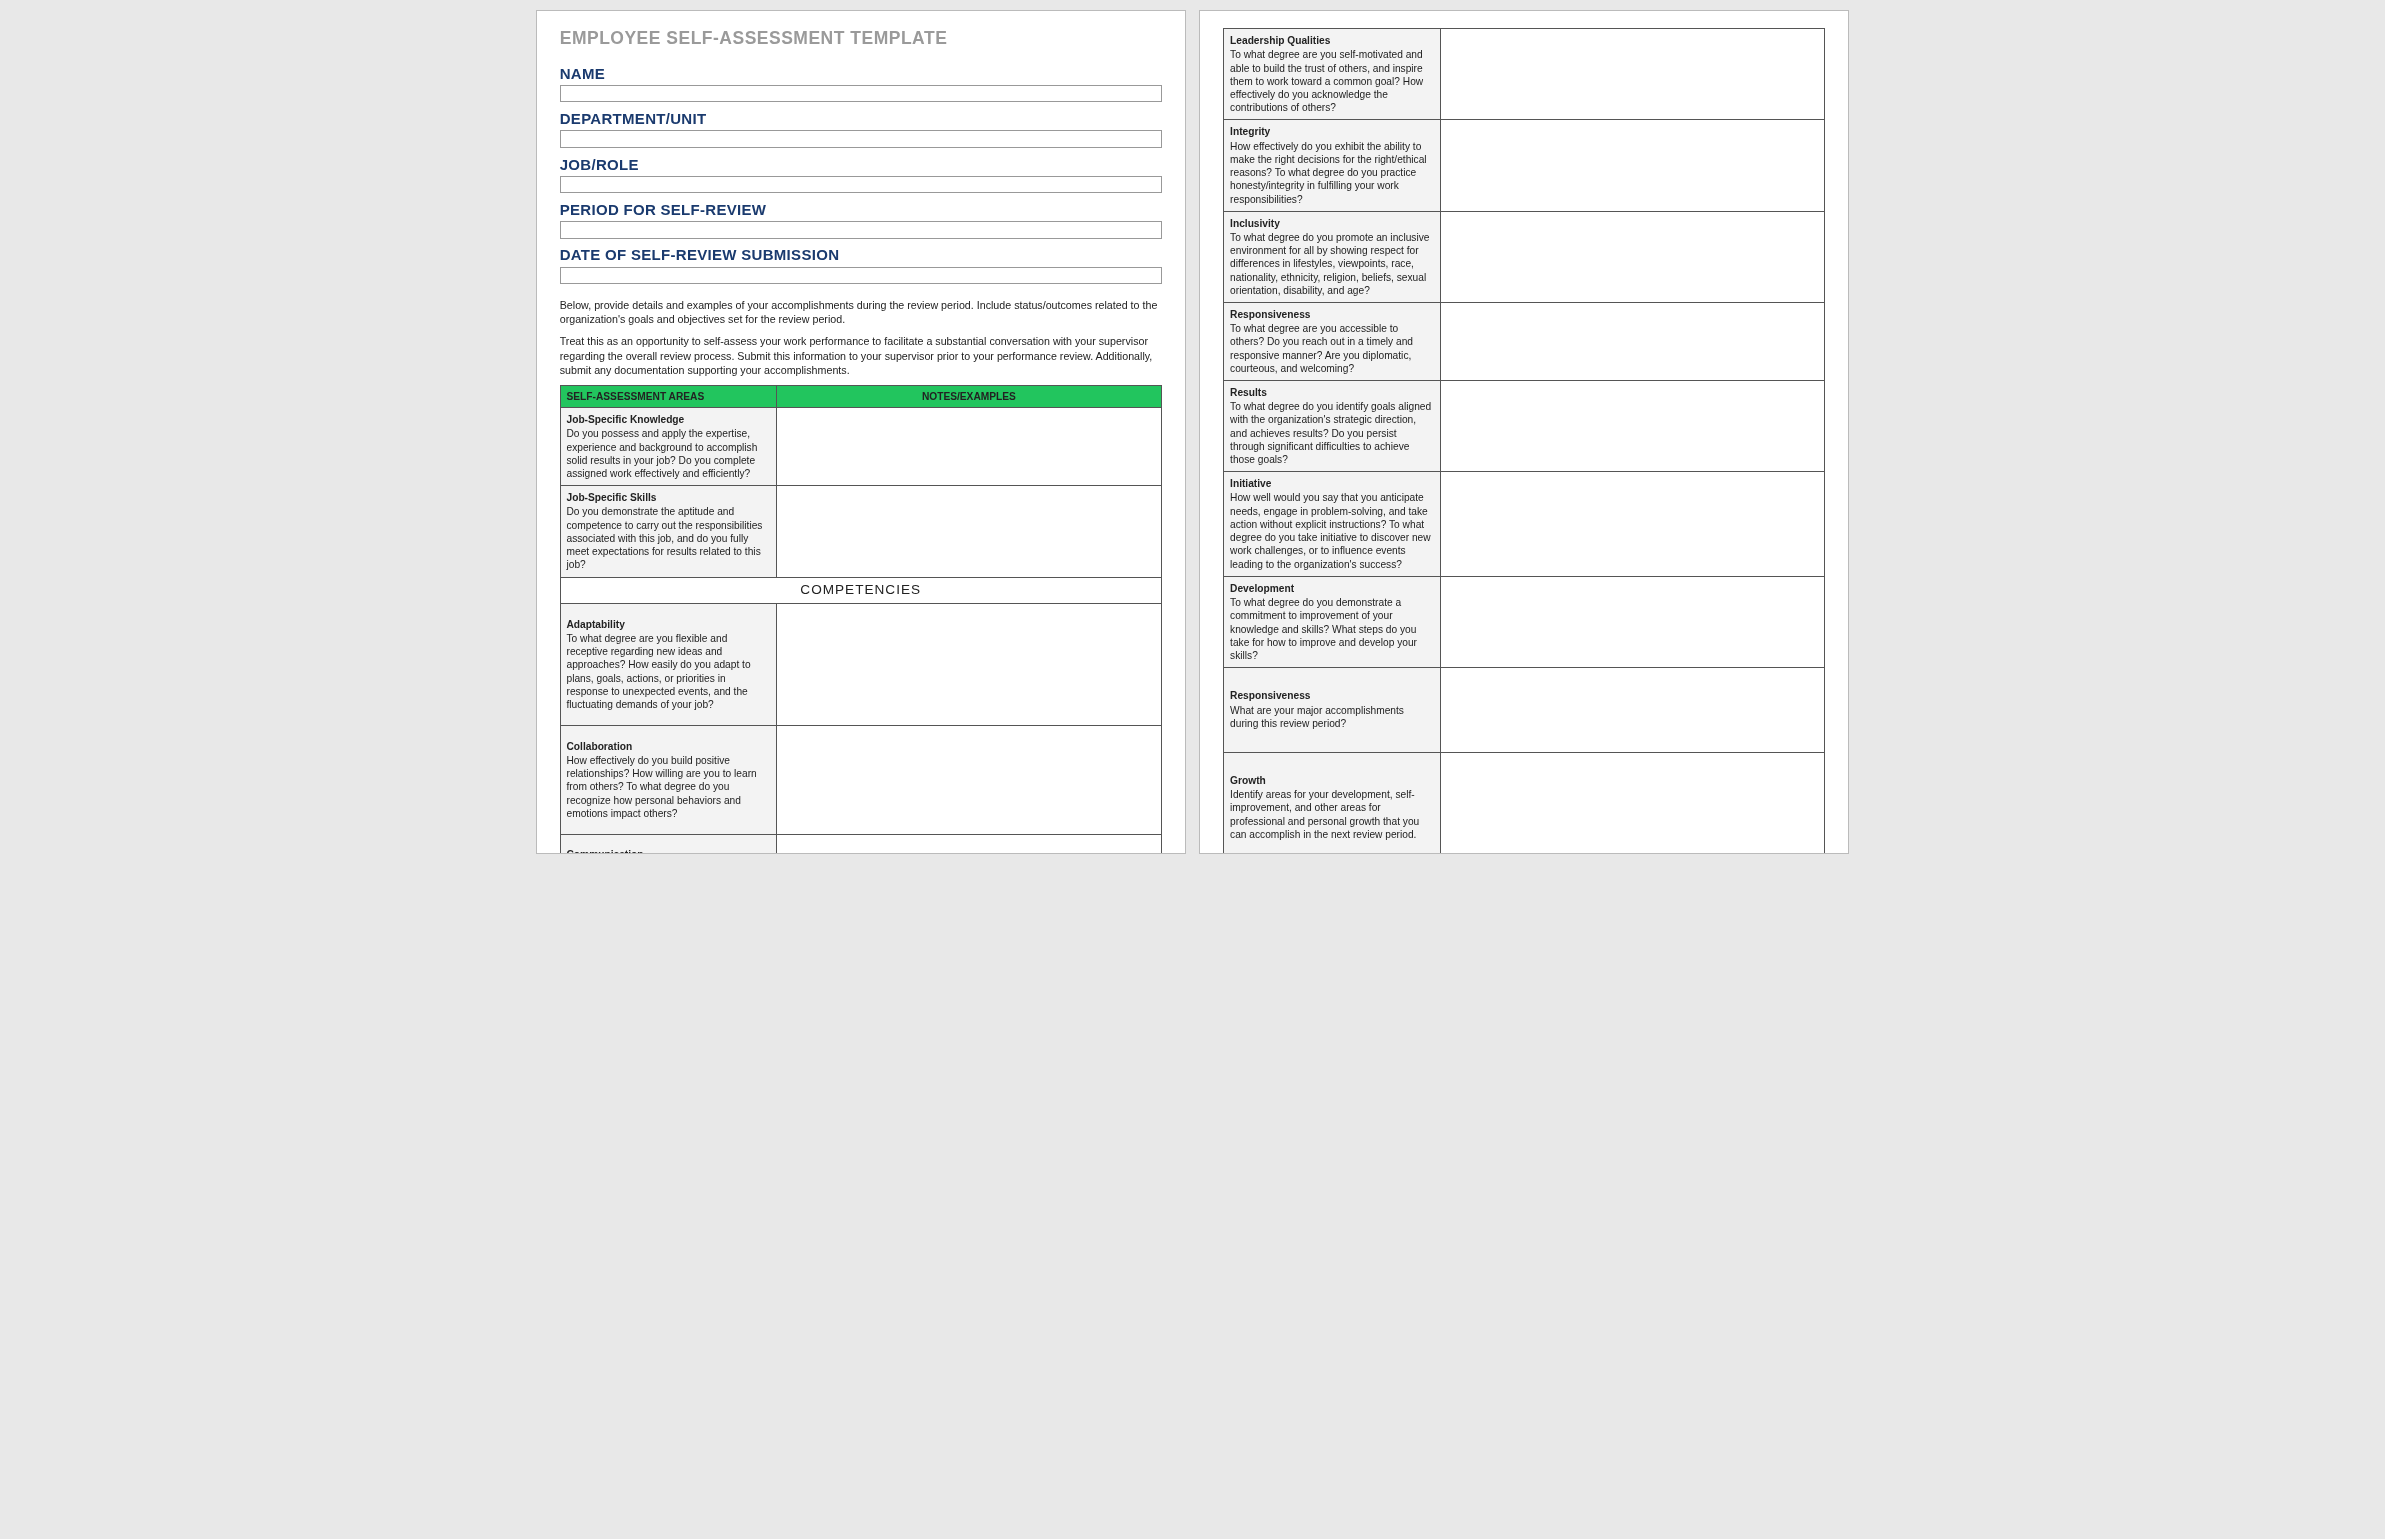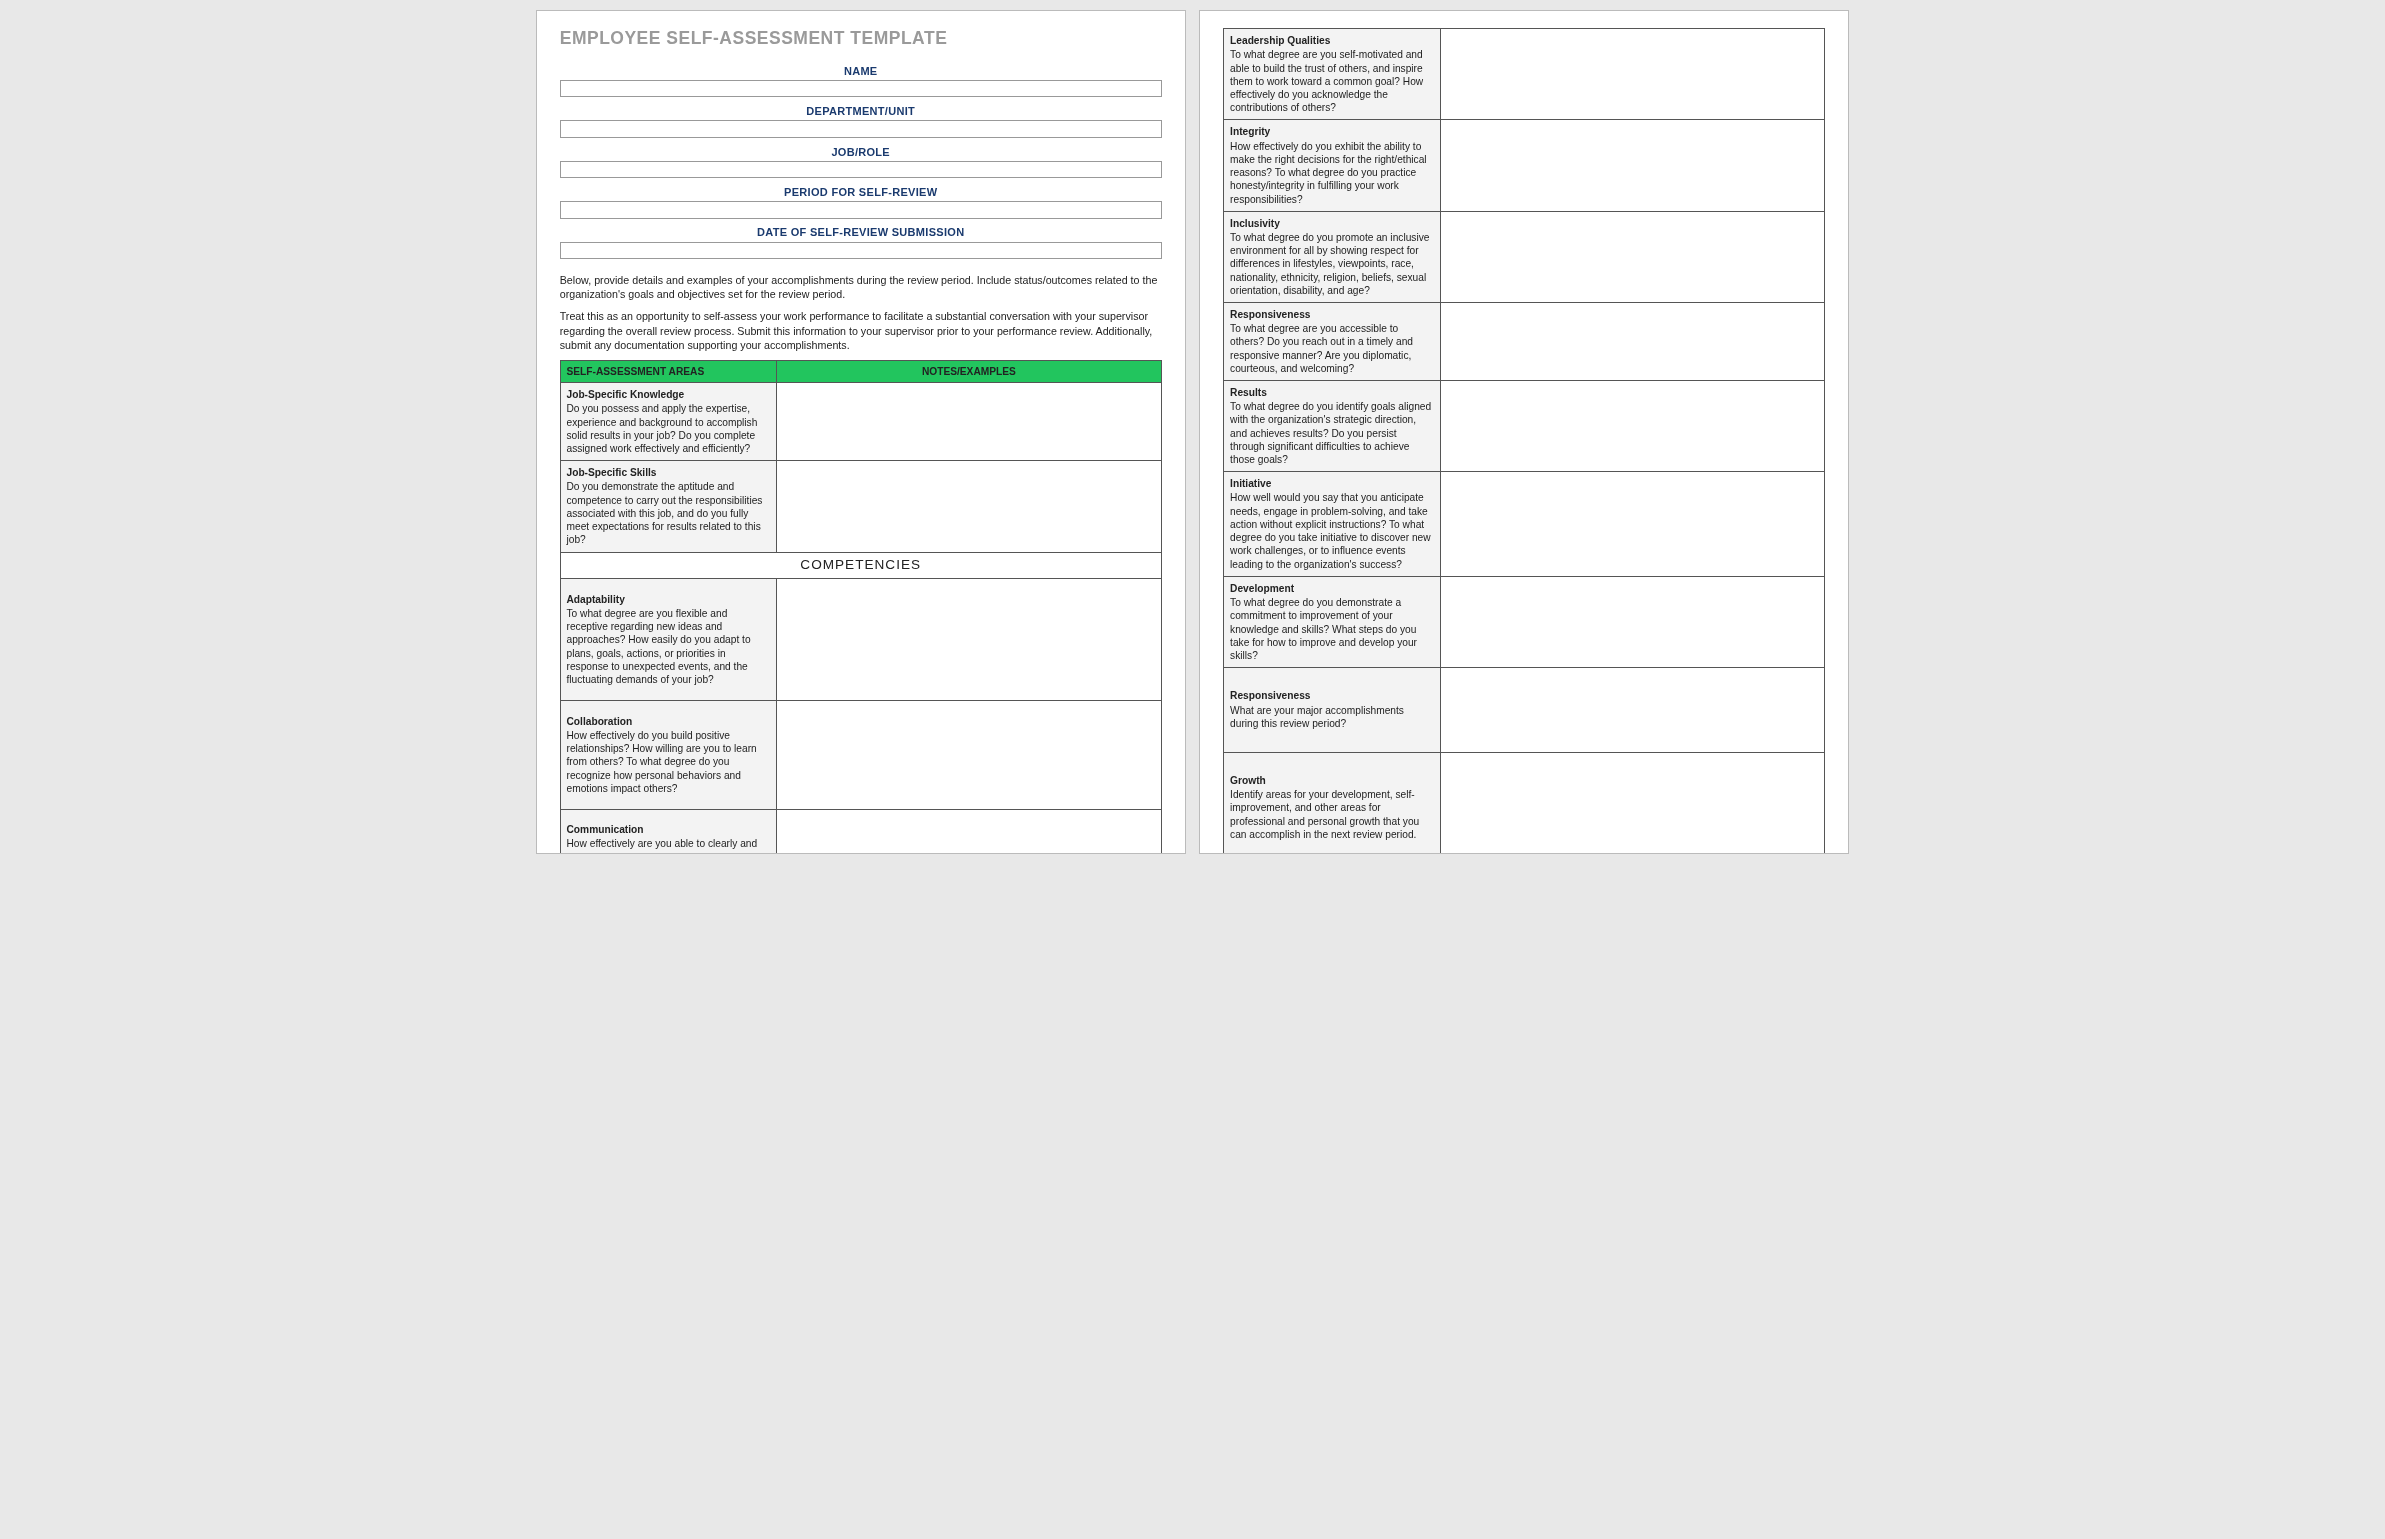--- a/index.html
+++ b/index.html
@@ -22,25 +22,24 @@
   .page-title {
     color: #9a9a9a;
     font-size: 17.5px;
     font-weight: 700;
     letter-spacing: 0.5px;
     margin-bottom: 15.5px;
   }
   .field-group { margin-bottom: 7.8px; }
   .field-label {
     color: #1a3a6e;
-    font-size: 11px;
+    font-size: 15px;
     font-weight: 700;
     margin-bottom: 1.9px;
     letter-spacing: 0.3px;
-    text-align: center;
   }
   .field-input {
     width: 100%;
     height: 17.5px;
     border: 1px solid #999;
     background: #fff;
     font-size: 10.7px;
     padding: 0 3.9px;
   }
   .instructions {

